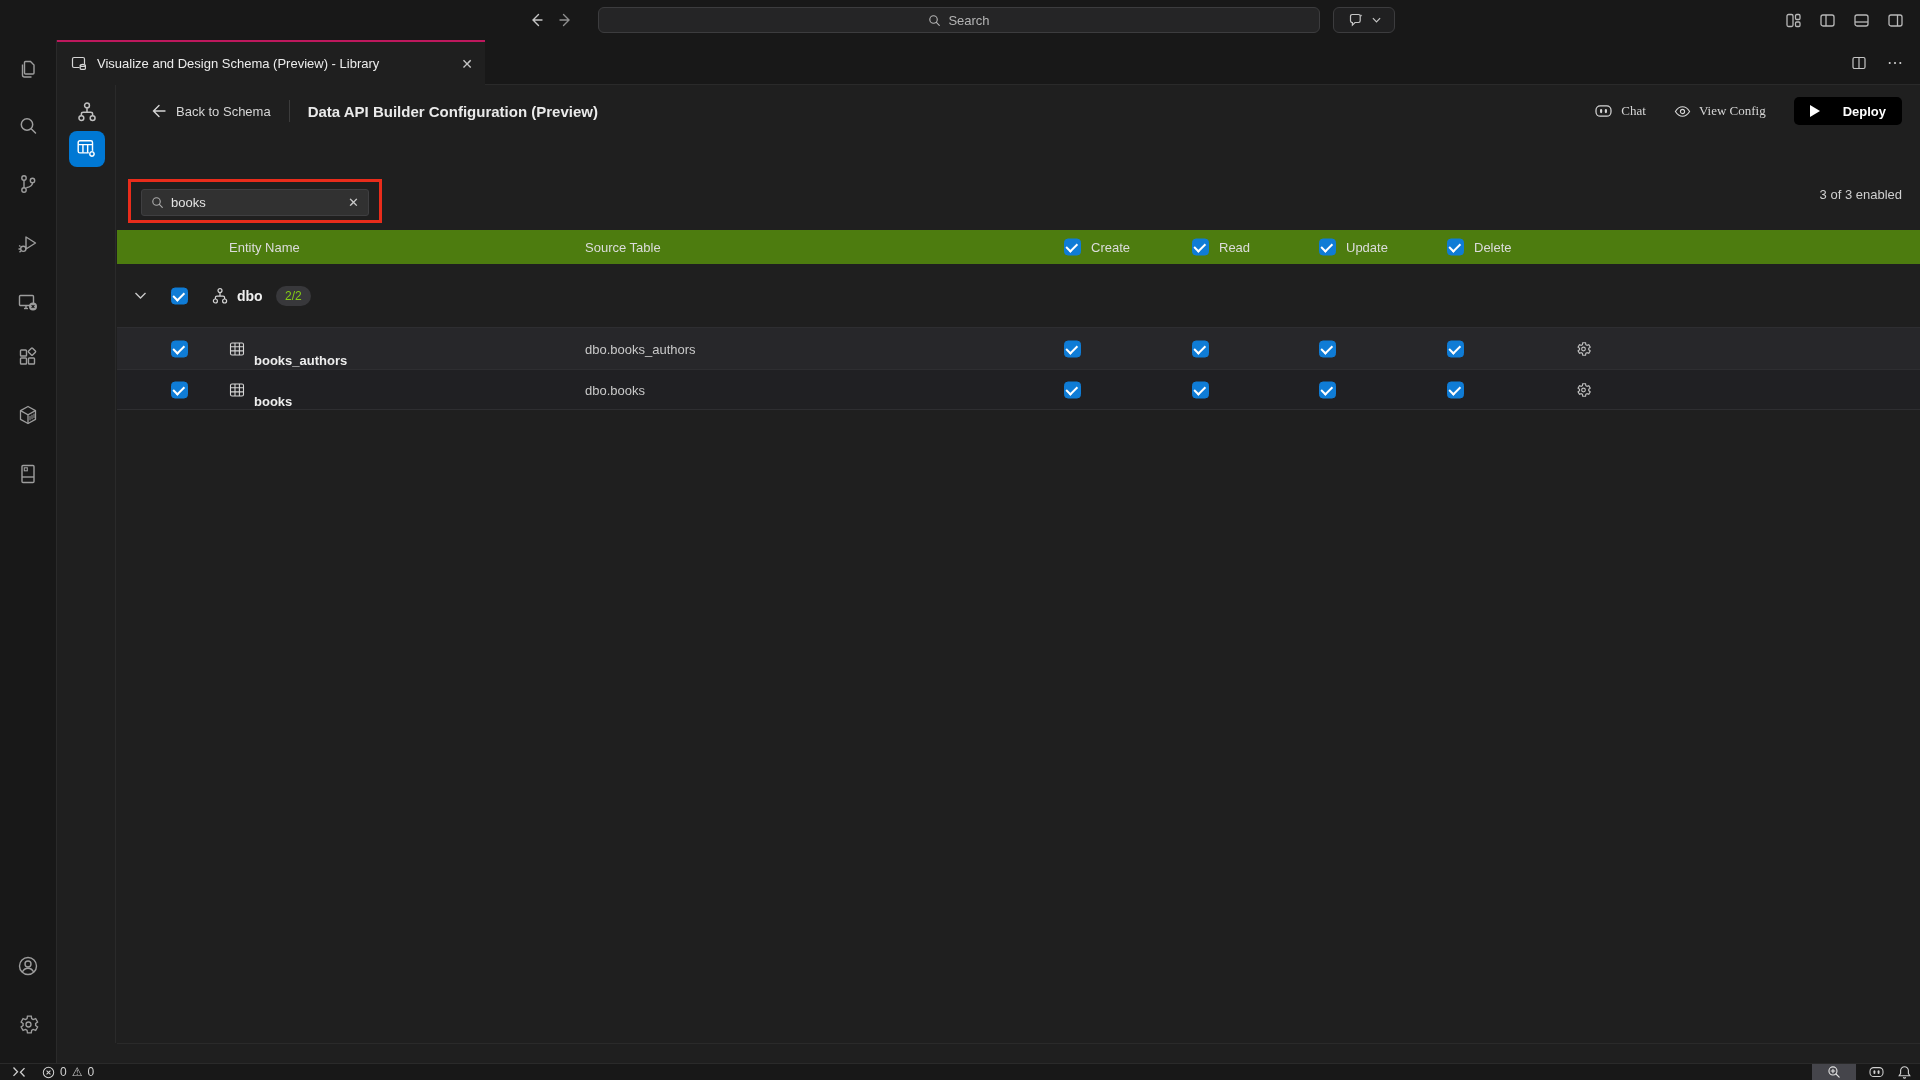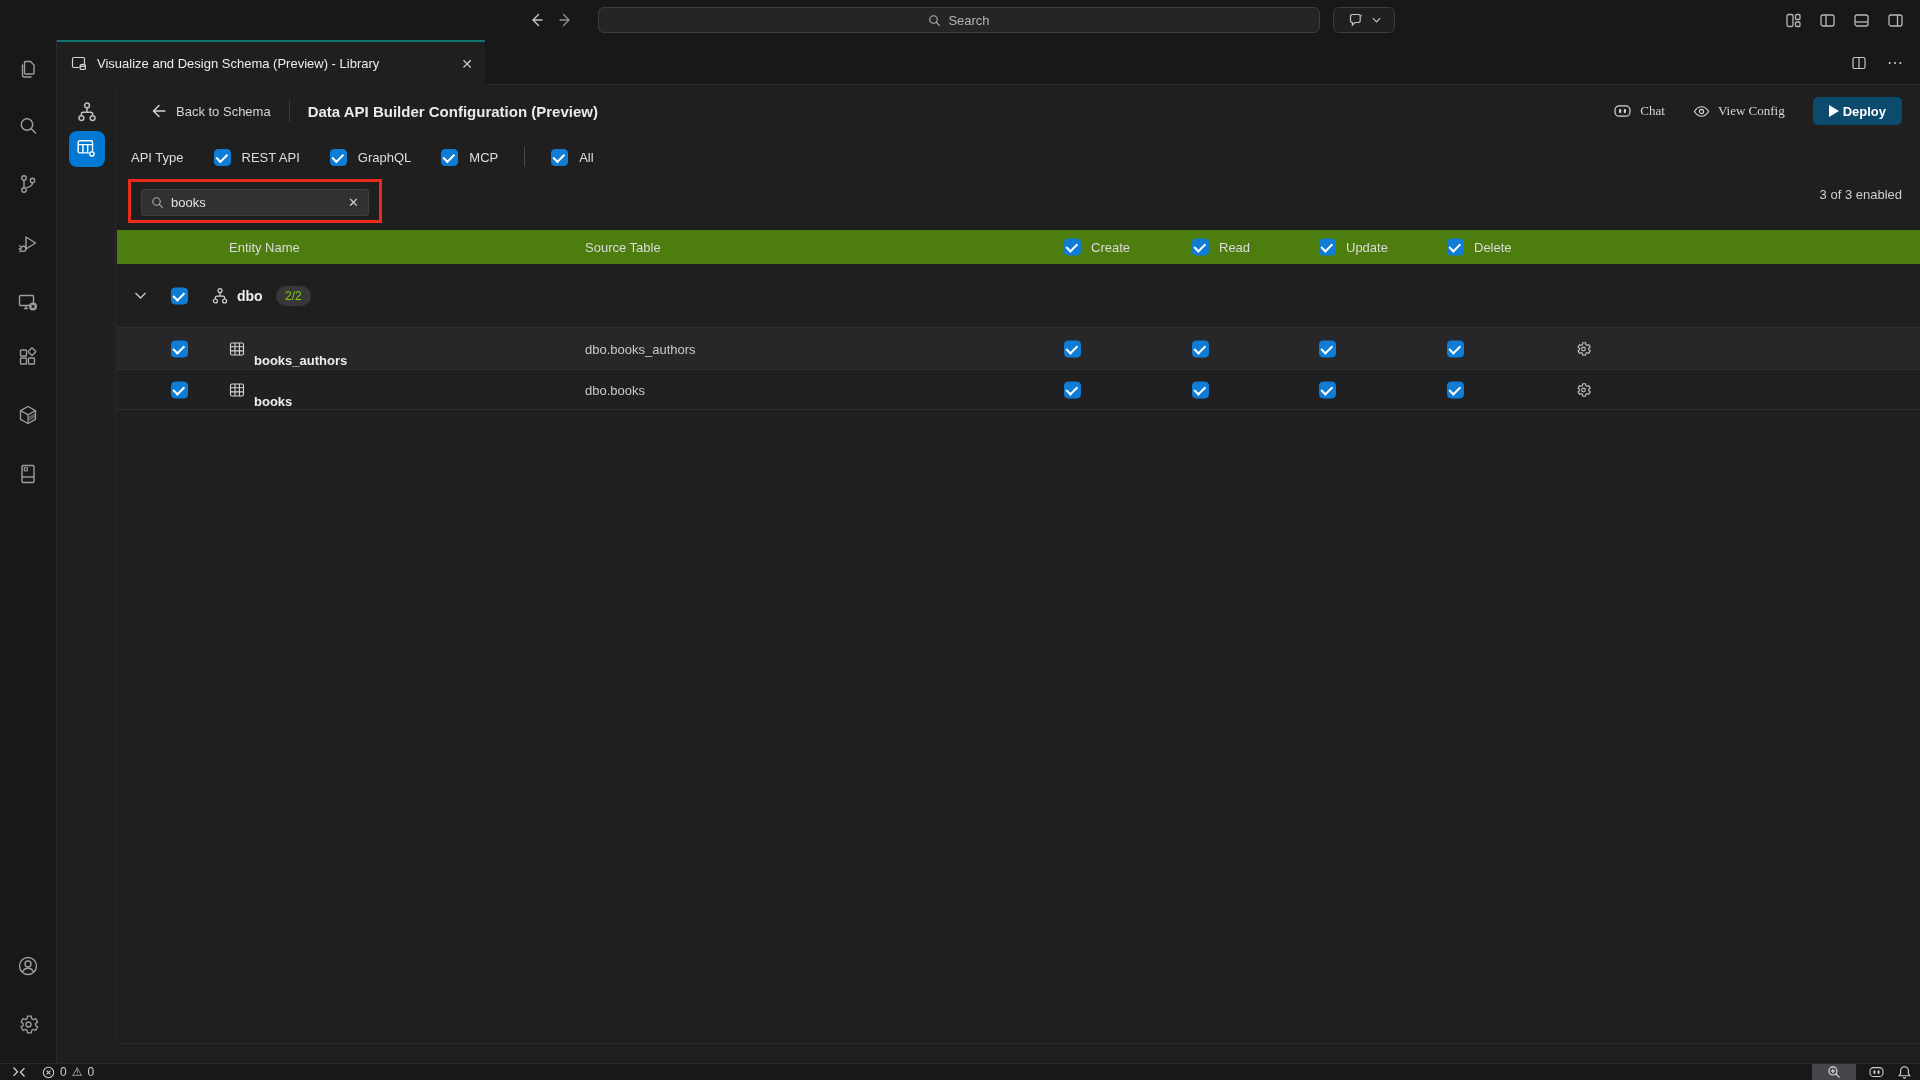--- a/index.html
+++ b/index.html
@@ -28,21 +28,21 @@
 
   
   .activitybar { position:absolute; left:0; top:40px; width:57px; height:1023px; background:#181818; border-right:1px solid #2a2a2a; }
   .ab-item { position:absolute; left:0; width:56px; height:48px; display:flex; align-items:center; justify-content:center; color:#9d9d9d; }
 
   
   .tabstrip { position:absolute; left:57px; top:40px; width:1863px; height:45px; background:#181818; }
   .tabstrip-border { position:absolute; left:428px; right:0; bottom:0; height:1px; background:#2a2a2a; }
   .tab {
     position:absolute; left:0; top:0; width:428px; height:45px; background:#1f1f1f;
-    border-top:2px solid #0f766e; display:flex; align-items:center; gap:9px; padding:0 12px 0 14px; color:#ececec;
+    border-top:2px solid #be185d; display:flex; align-items:center; gap:9px; padding:0 12px 0 14px; color:#ececec;
   }
   .tab-close { margin-left:auto; font-size:14px; color:#c5c5c5; cursor:pointer; }
   .tab-actions { position:absolute; right:16px; top:0; height:45px; display:flex; align-items:center; gap:20px; color:#c5c5c5; }
   .ellipsis { font-size:16px; letter-spacing:1px; }
 
   
   .content { position:absolute; left:57px; top:85px; width:1863px; height:978px; background:#1f1f1f; }
   .inner-toolbar { position:absolute; left:0; top:0; width:59px; height:958px; border-right:1px solid #2a2a2a; }
   .it-hier { position:absolute; left:13px; top:11px; width:34px; height:32px; display:flex; align-items:center; justify-content:center; color:#c0c0c0; }
   .it-active {
@@ -53,22 +53,22 @@
   .bottom-line { position:absolute; left:0; right:0; top:958px; height:1px; background:#2a2a2a; }
 
   
   .toolbar-row { position:absolute; left:0; top:0; right:0; height:52px; display:flex; align-items:center; padding:0 18px 0 34px; }
   .back-group { display:flex; align-items:center; gap:9px; color:#d6d6d6; cursor:pointer; }
   .v-divider { width:1px; height:22px; background:#3c3c3c; margin:0 18px; }
   .page-title { font-size:15px; font-weight:700; color:#eaeaea; }
   .toolbar-right { margin-left:auto; display:flex; align-items:center; gap:28px; }
   .tb-action { display:flex; align-items:center; gap:8px; color:#d6d6d6; cursor:pointer;font-family:Liberation Serif, serif; }
   .deploy-btn {
-    height:28px; background:#0c4a6e; border-radius:5px; color:#fff; font-weight:600;
-    display:flex; align-items:center; gap:4px; padding:0 16px; cursor:pointer;
+    height:28px; background:#000000; border-radius:5px; color:#fff; font-weight:600;
+    display:flex; align-items:center; gap:23px; padding:0 16px; cursor:pointer;
   }
 
   
   .filters { position:absolute; left:14px; top:57px; height:30px; display:flex; align-items:center; gap:30px; color:#dedede; }
   .filter-item { display:flex; align-items:center; gap:11px; }
   .filters .sep { width:1px; height:20px; background:#4a4a4a; margin:0 -4px; }
 
   
   .checkbox {
     width:17px; height:17px; border-radius:4px; background:#313131; border:1px solid #4a4a4a;
@@ -353,40 +353,20 @@
             <span>
               <svg width="10" height="12" viewBox="0 0 10 12">
                   <path d="M0 0l10 6-10 6z" fill="#ffffff"></path>
                 </svg>
             </span>
             <span>Deploy</span>
           </div>
         </div>
       </div>
 
-      <div class="filters">
-        <span>API Type</span>
-        <div class="filter-item">
-          <span class="checkbox checked"></span>
-          <span>REST API</span>
-        </div>
-        <div class="filter-item">
-          <span class="checkbox checked"></span>
-          <span>GraphQL</span>
-        </div>
-        <div class="filter-item">
-          <span class="checkbox checked"></span>
-          <span>MCP</span>
-        </div>
-        <div class="sep"></div>
-        <div class="filter-item">
-          <span class="checkbox checked"></span>
-          <span>All</span>
-        </div>
-      </div>
 
       <div class="search-annotation">
         <div class="search-box">
           <span>
             <svg width="13" height="13" viewBox="0 0 16 16" fill="none" stroke="#ababab" stroke-width="1.4">
                 <circle cx="6.8" cy="6.8" r="4.6"></circle>
                 <path d="m10.3 10.3 3.6 3.6" stroke-linecap="round"></path>
               </svg>
           </span>
           <input value="books" style="">

